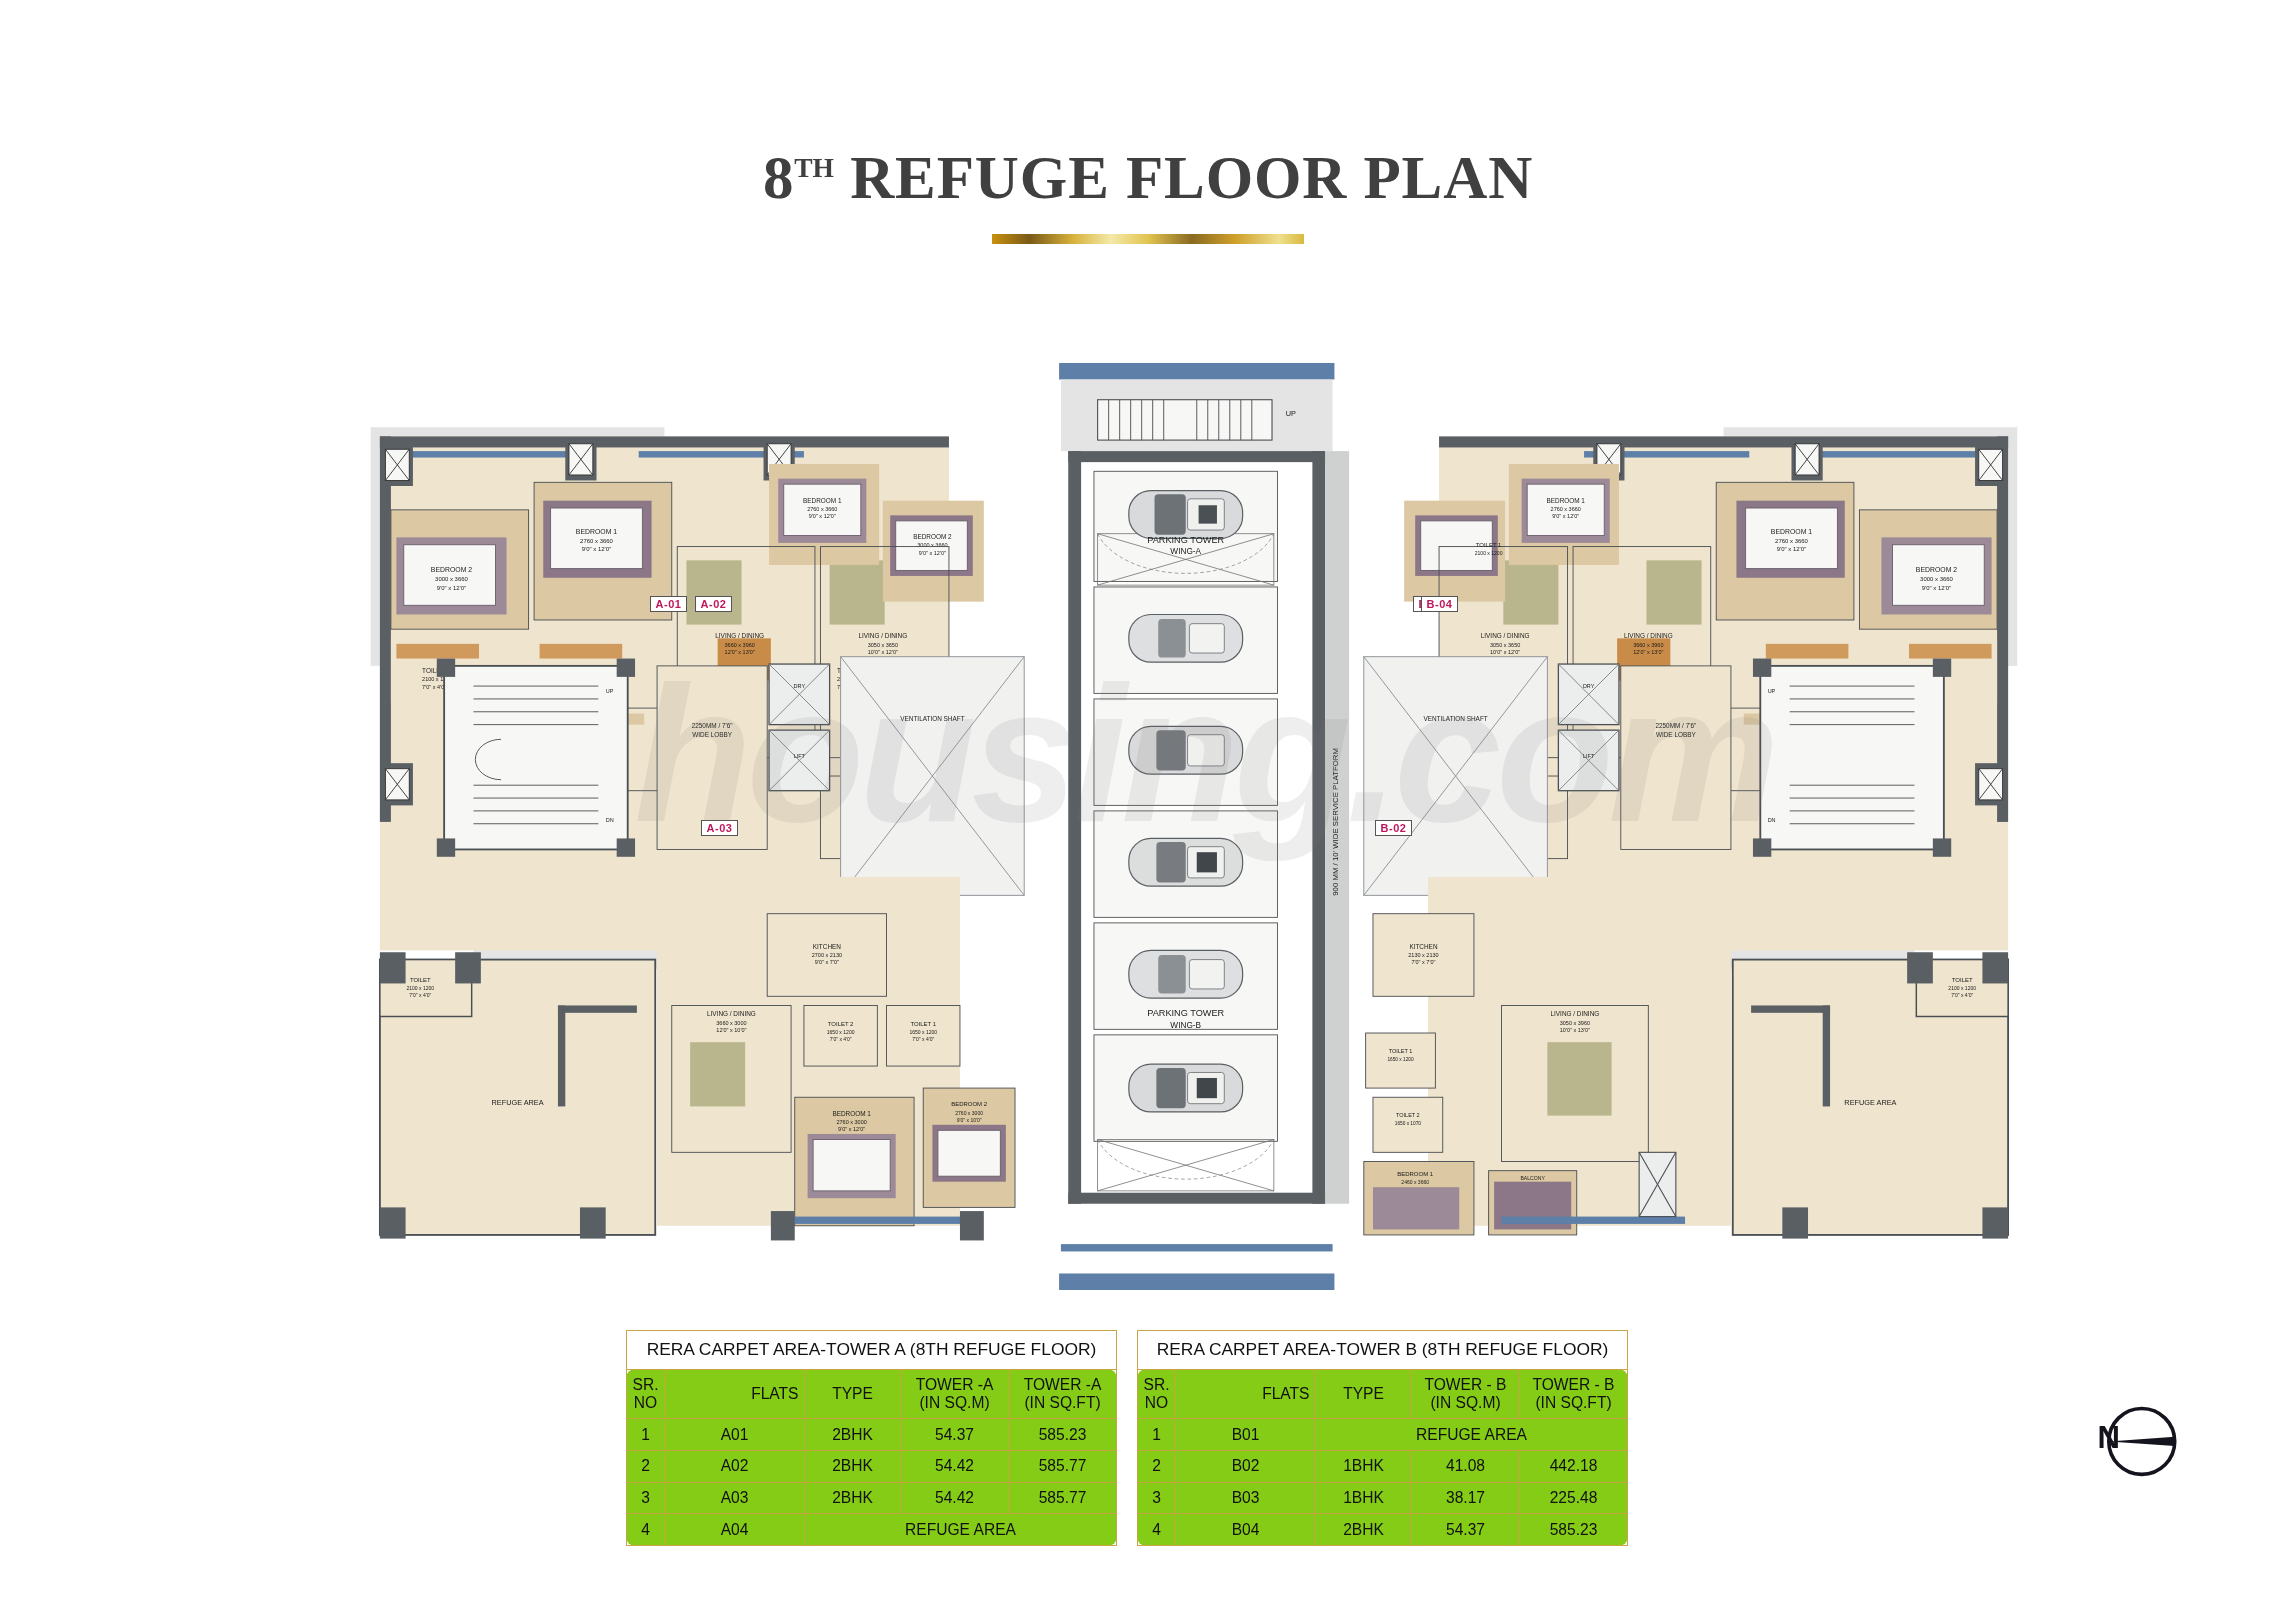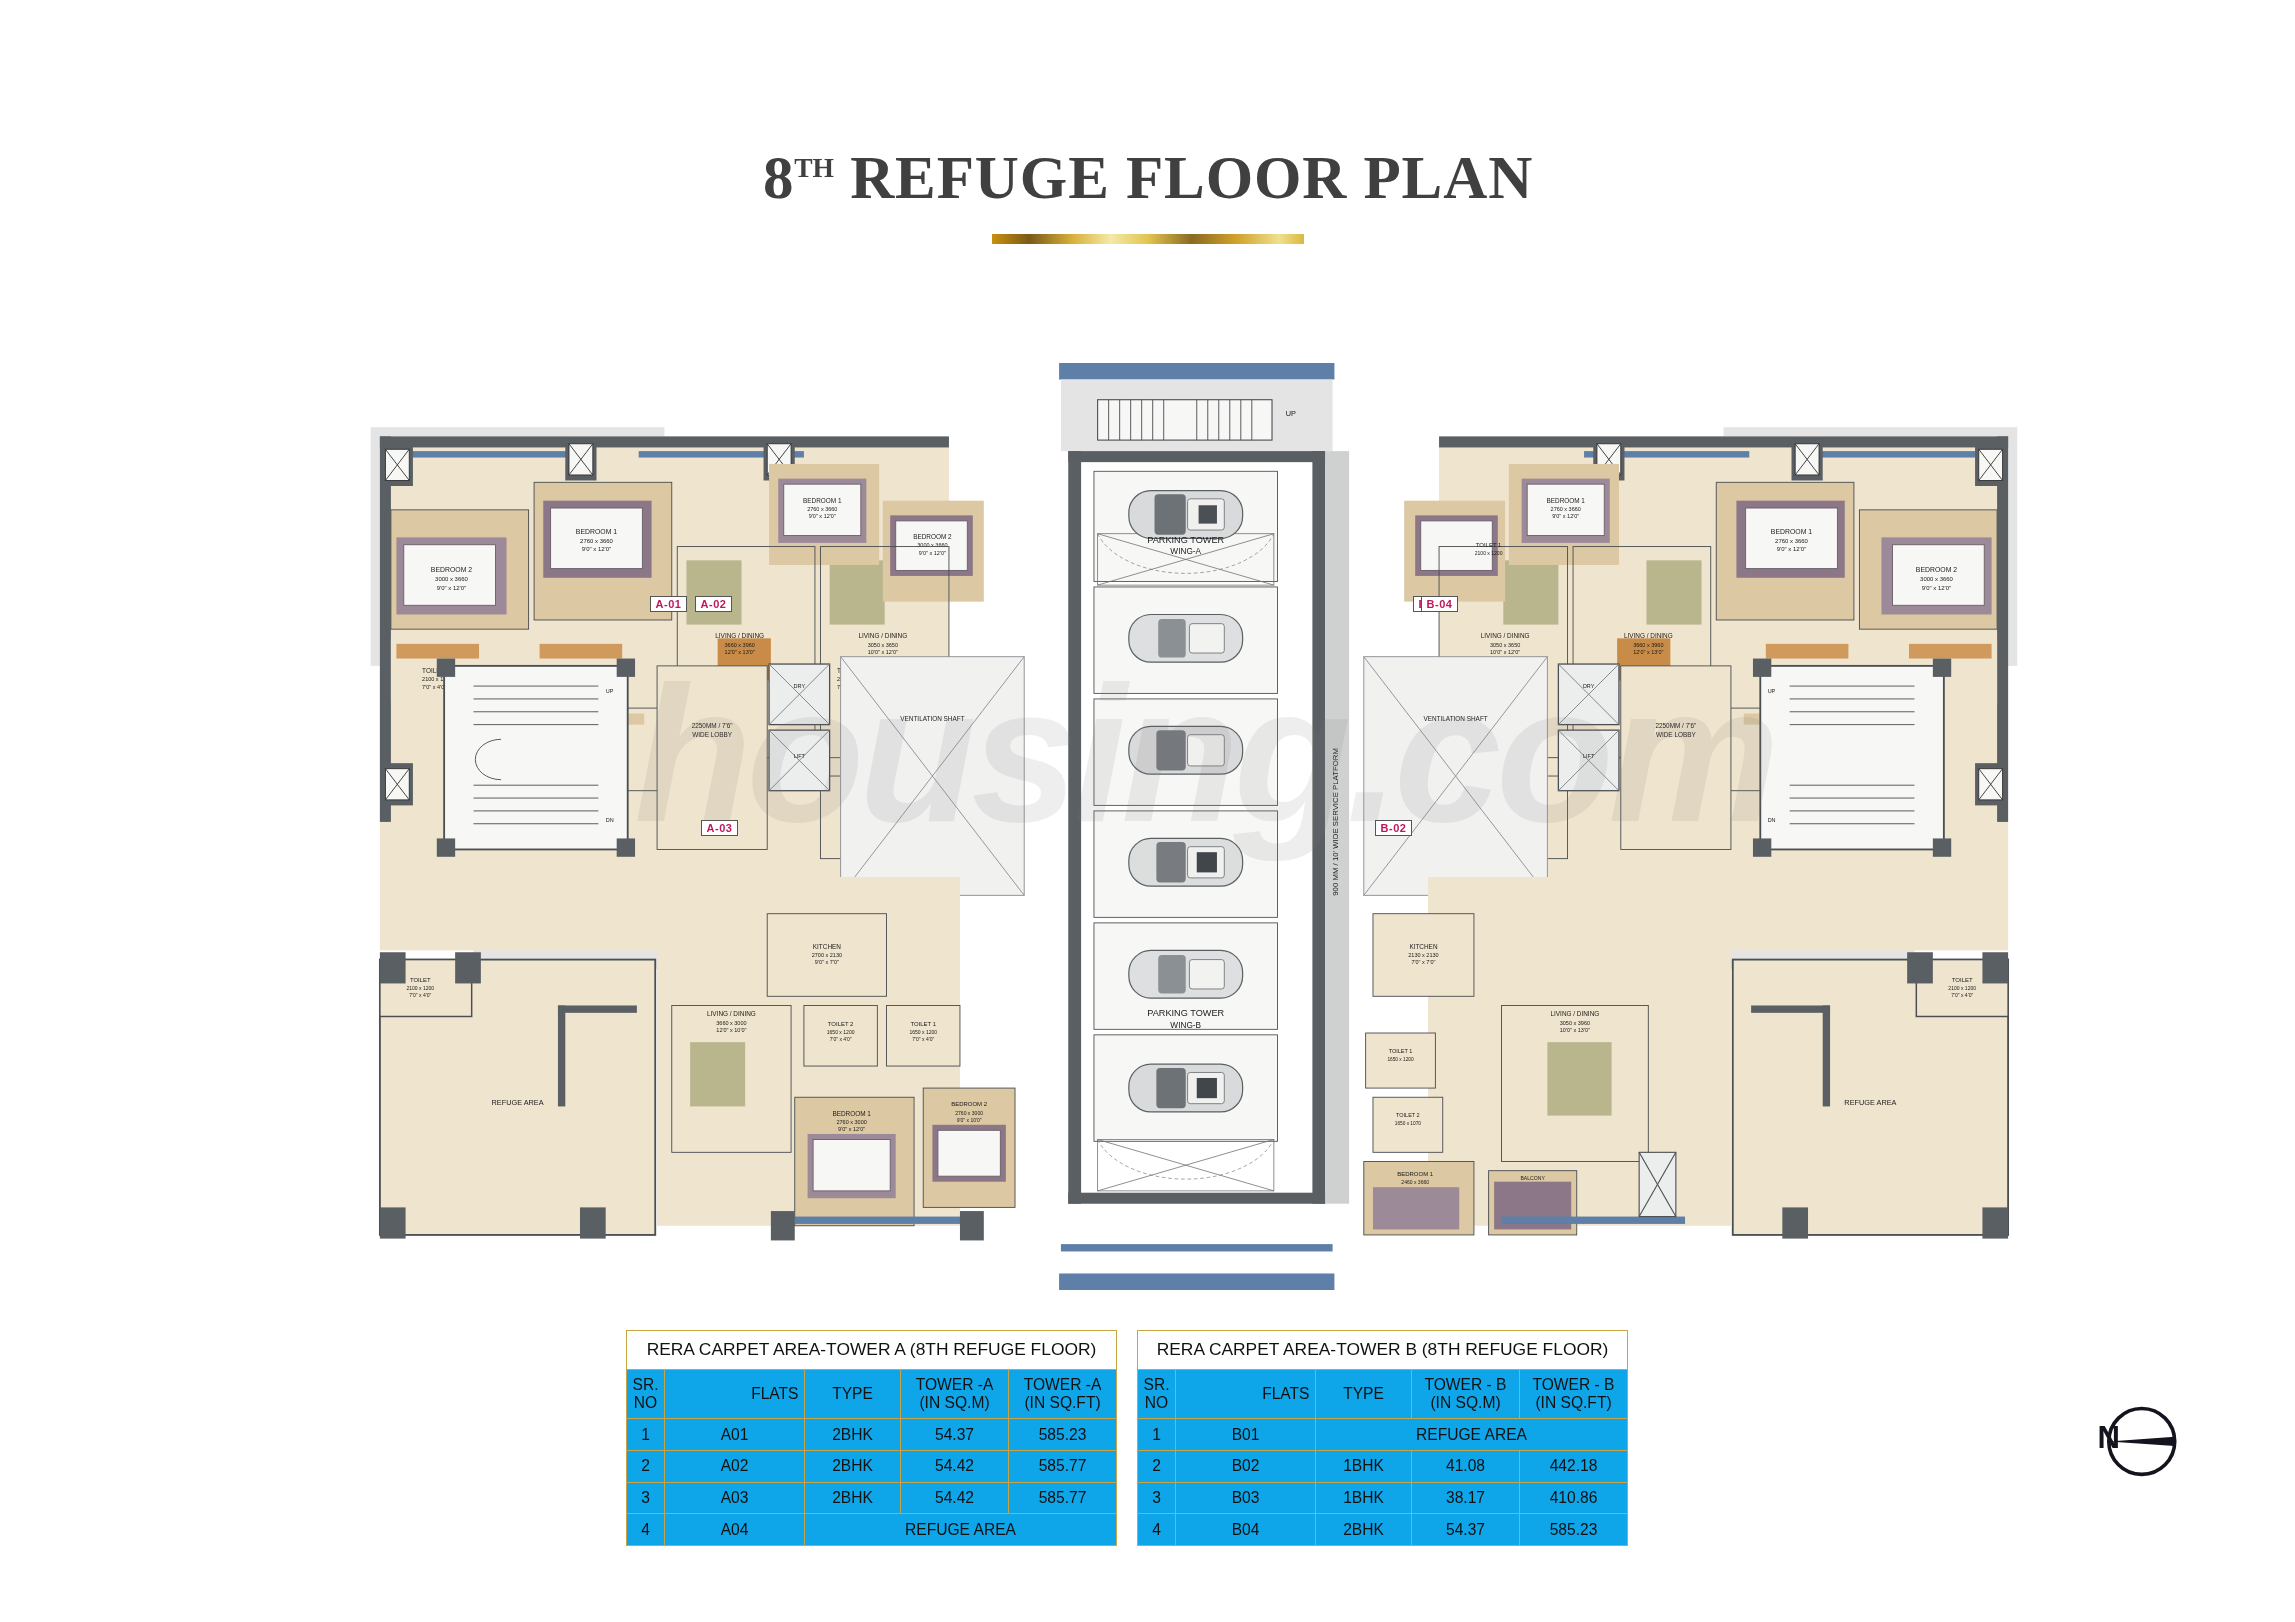--- a/index.html
+++ b/index.html
@@ -71,23 +71,24 @@
 
   
   #tables {
     position: absolute;
     left: 626px; top: 1330px;
     display: flex;
     gap: 20px;
   }
   table.rera {
     border-collapse: collapse;
-    background: #0ea5e9;
+    background: #84cc16;
     font-size: 15.6px;
     color: #111;
+    border-radius: 9px;
   }
   table.rera td, table.rera th {
     border: 1.8px solid #c8a544;
     padding: 6.4px 5.5px;
     text-align: center;
     font-weight: normal;
     line-height: 1.15;
   }
   table.rera caption {
     border: 1.8px solid #c8a544;
@@ -766,21 +767,21 @@
         <td>B02</td>
         <td>1BHK</td>
         <td>41.08</td>
         <td>442.18</td>
       </tr>
       <tr>
         <td>3</td>
         <td>B03</td>
         <td>1BHK</td>
         <td>38.17</td>
-        <td>410.86</td>
+        <td>225.48</td>
       </tr>
       <tr>
         <td>4</td>
         <td>B04</td>
         <td>2BHK</td>
         <td>54.37</td>
         <td>585.23</td>
       </tr>
     </tbody>
   </table>

